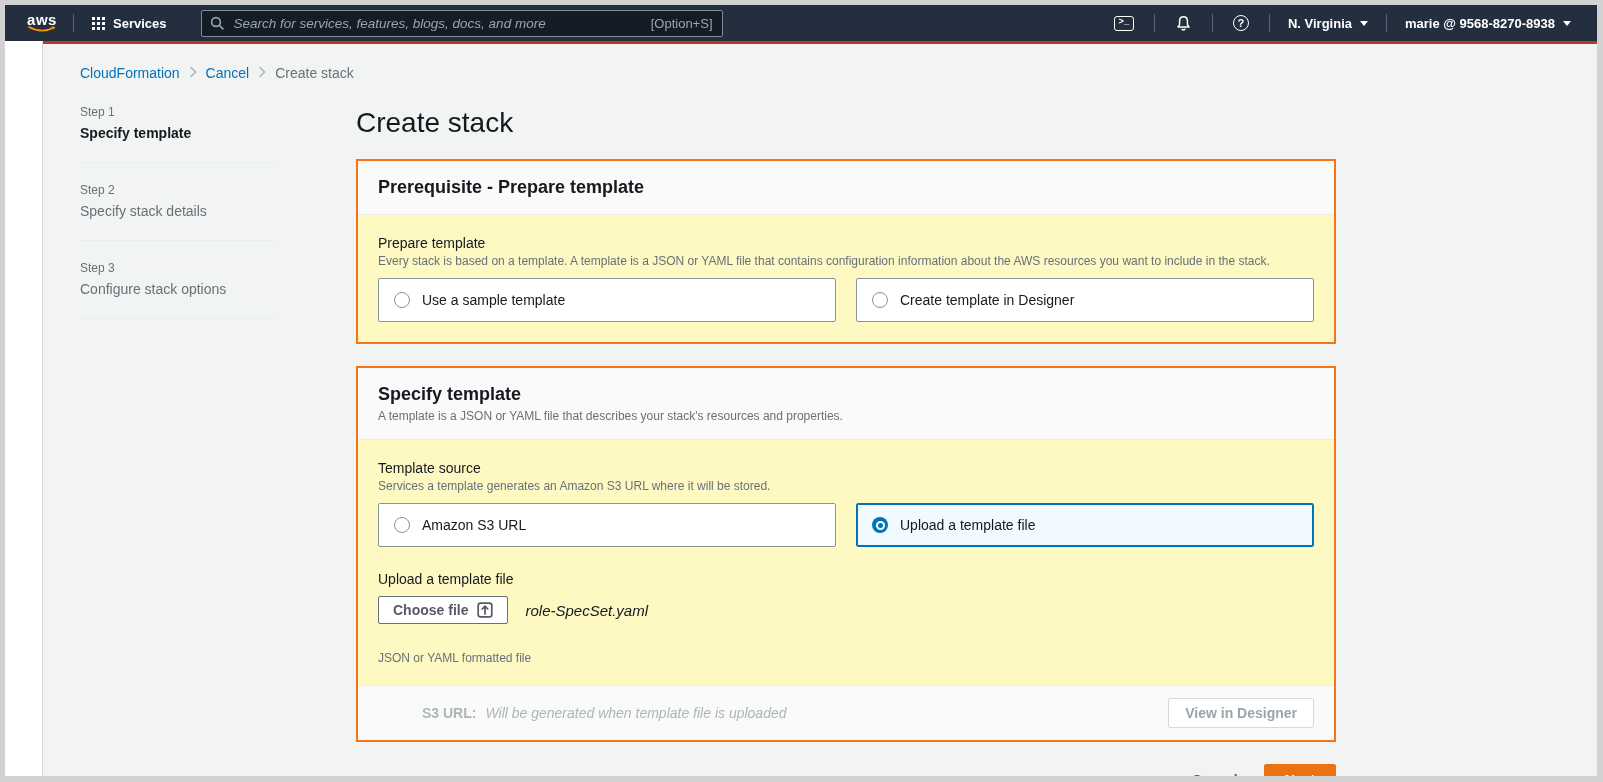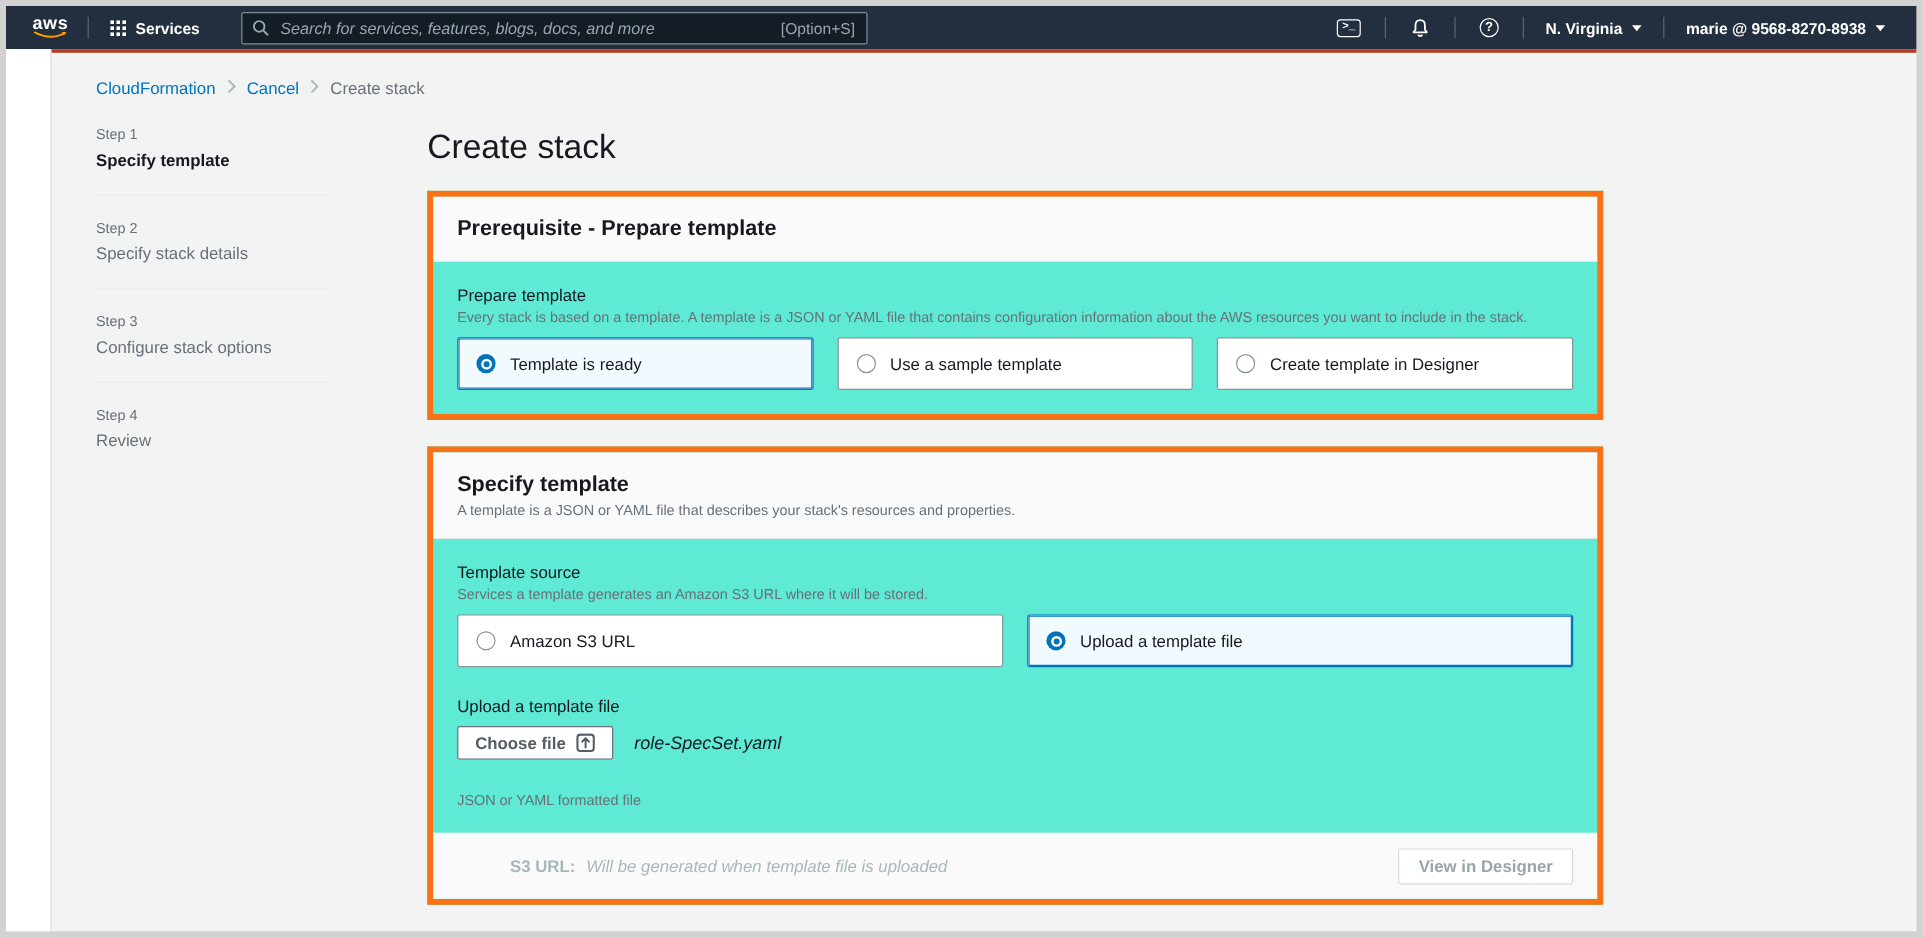--- a/index.html
+++ b/index.html
@@ -47,21 +47,21 @@
   .content-grid { display:flex; margin-top:24px; }
   .steps-col { width:196px; margin-right:80px; flex:0 0 auto; }
   .step-num { font-size:12px; color:#687078; margin-bottom:6px; }
   .step-label { font-size:14px; color:#687078; }
   .step-label.active { color:#16191f; font-weight:bold; }
   .step-sep { border:none; border-top:1px solid #eaeded; margin:21px 0 20px 0; }
 
   .content-col { flex:1; max-width:980px; }
   .page-title { font-size:28px; font-weight:400; color:#16191f; margin:2px 0 20px 0; }
 
-  .panel { background:#5eead4; border:5px solid #f97316; border-radius:0; margin-bottom:22px; }
+  .panel { background:#fef9c3; border:2px solid #f97316; border-radius:0; margin-bottom:22px; }
   .panel-header { background:#fafafa; border-bottom:1px solid #eaeded; padding:16px 20px; }
   .panel-title { font-size:18px; font-weight:bold; color:#16191f; }
   .panel-subtitle { font-size:12px; color:#687078; margin-top:4px; }
   .panel-body { padding:20px; }
 
   .field-label { font-size:14px; color:#16191f; }
   .field-desc { font-size:12px; color:#687078; margin-top:3px; }
   .tile-row { display:flex; gap:20px; margin-top:10px; }
   .tile { flex:1; height:44px; display:flex; align-items:center; gap:12px; padding:0 15px; border:1px solid #879596; border-radius:2px; background:#fff; font-size:14px; cursor:pointer; }
   .tile.selected { border:1px solid #0073bb; box-shadow:inset 0 0 0 1px #0073bb; background:#f1faff; }
@@ -187,45 +187,33 @@
           <div class="step">
             <div class="step-num">Step 2</div>
             <div class="step-label">Specify stack details</div>
           </div>
           <hr class="step-sep">
           <div class="step">
             <div class="step-num">Step 3</div>
             <div class="step-label">Configure stack options</div>
           </div>
           <hr class="step-sep">
-          <div class="step">
-            <div class="step-num">Step 4</div>
-            <div class="step-label">Review</div>
-          </div>
         </aside>
 
         <section class="content-col">
           <h1 class="page-title">Create stack</h1>
 
           <div class="panel">
             <div class="panel-header">
               <div class="panel-title">Prerequisite - Prepare template</div>
             </div>
             <div class="panel-body">
               <div class="field-label">Prepare template</div>
               <div class="field-desc">Every stack is based on a template. A template is a JSON or YAML file that contains configuration information about the AWS resources you want to include in the stack.</div>
               <div class="tile-row">
-                <div class="tile selected">
-                  <span class="radio">
-                      <span class="ring">
-                        <span class="dot"></span>
-                      </span>
-                    </span>
-                  <span>Template is ready</span>
-                </div>
                 <div class="tile">
                   <span class="radio unsel"></span>
                   <span>Use a sample template</span>
                 </div>
                 <div class="tile">
                   <span class="radio unsel"></span>
                   <span>Create template in Designer</span>
                 </div>
               </div>
             </div>

